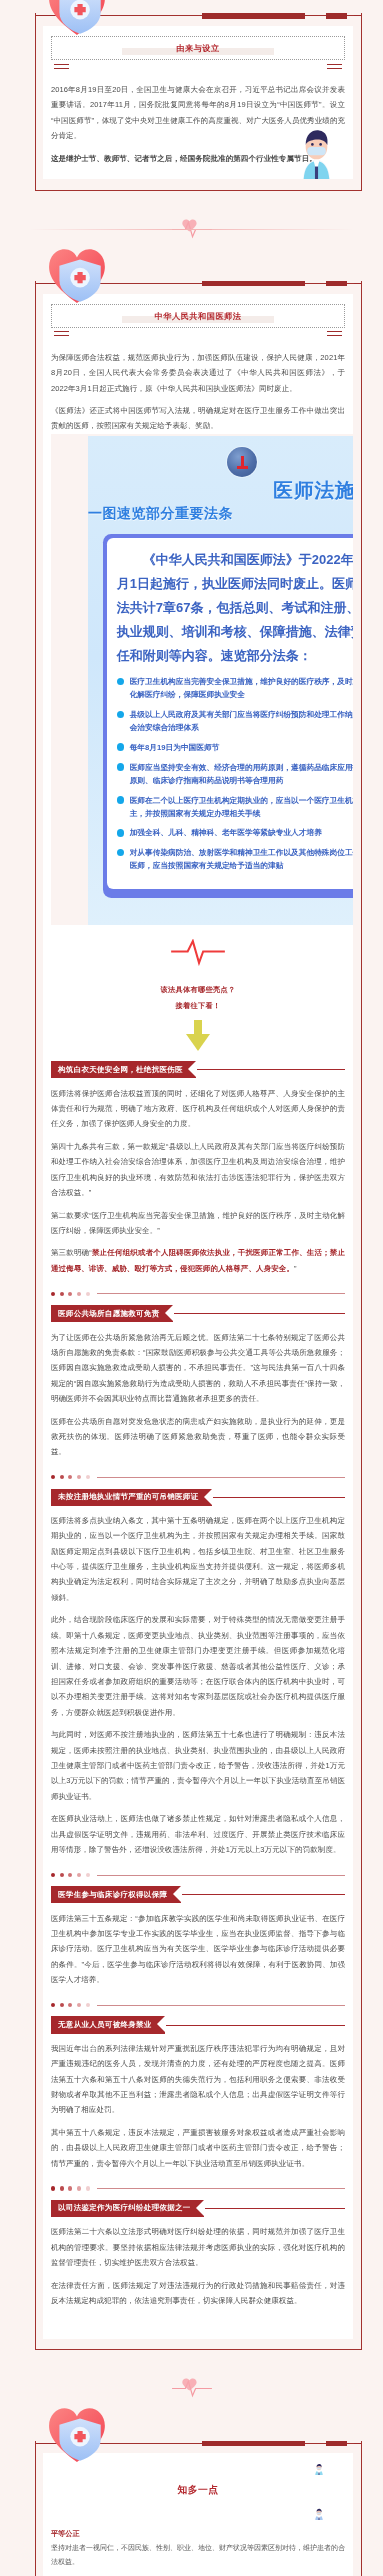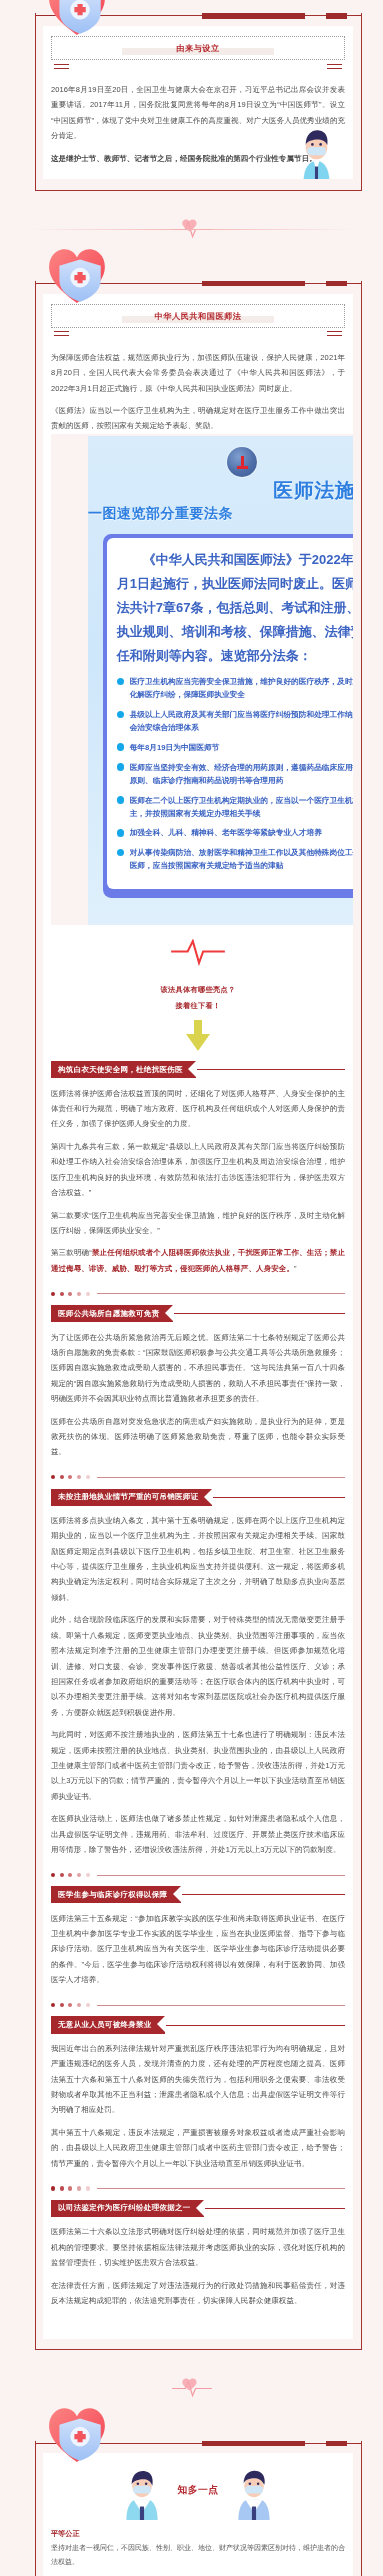--- a/index.html
+++ b/index.html
@@ -294,20 +294,21 @@
 
   
   .know-card-inner { padding-top: 5.2px; }
   .doctors-row {
     display: flex;
     align-items: flex-end;
     justify-content: center;
     gap: 9.3px;
     padding: 3.1px 0 0 0;
     height: 62px;
+    flex-direction: column;
   }
   .know-title {
     color: #b3272d;
     font-weight: bold;
     font-size: 9.8px;
     align-self: center;
     letter-spacing: 0.5px;
   }
   .term { margin-top: 8.2px; }
   .term-name {
@@ -412,21 +413,21 @@
         <div class="title-box">
           <div class="hl"></div>
           <div class="title-text">中华人民共和国医师法</div>
         </div>
         <div class="eq-row">
           <span class="eq left"></span>
           <span class="eq right"></span>
         </div>
 
         <p class="para first"><span>为保障医师合法权益，规范医师执业行为，加强医师队伍建设，保护人民健康，2021年8月20日，全国人民代表大会常务委员会表决通过了《中华人民共和国医师法》，于2022年3月1日起正式施行，原《中华人民共和国执业医师法》同时废止。</span></p>
-        <p class="para"><span>《医师法》应当以一个医疗卫生机构为主，明确规定对在医疗卫生服务工作中做出突出贡献的医师，按照国家有关规定给予表彰、奖励。</span></p>
+        <p class="para"><span>《医师法》还正式将中国医师节写入法规，明确规定对在医疗卫生服务工作中做出突出贡献的医师，按照国家有关规定给予表彰、奖励。</span></p>
 
         <div class="info-wrap">
           <div class="infographic">
             <div class="xinhua-logo">
                 <div class="tower"></div>
               </div>
             <div class="info-title">医师法施行！</div>
             <div class="info-sub">一图速览部分重要法条</div>
             <div class="info-panel">
               <div class="info-panel-inner">

